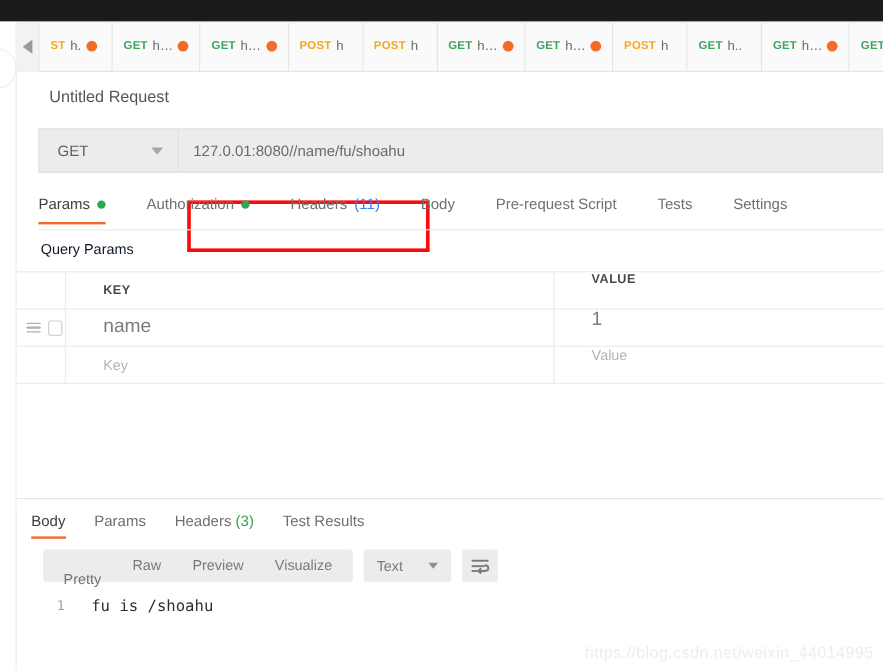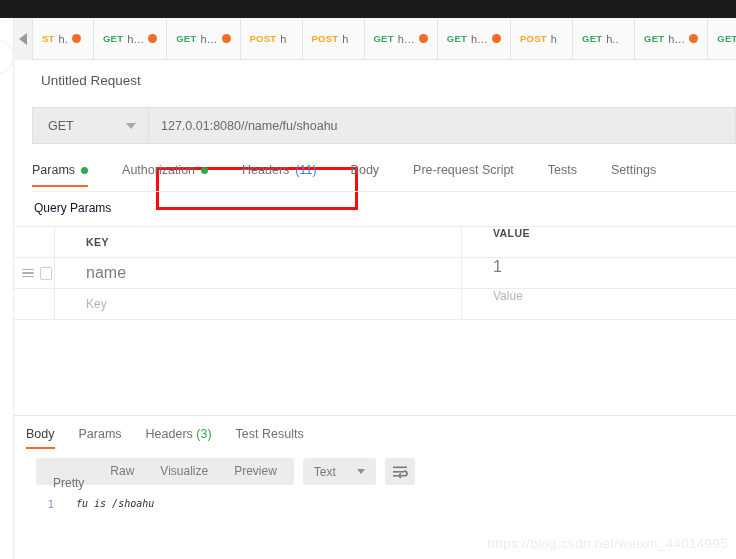--- a/index.html
+++ b/index.html
@@ -214,21 +214,21 @@
   }
   .code-line { display: flex; align-items: flex-start; }
   .ln {
     width: 26px; text-align: right;
     font-family: "DejaVu Sans Mono", monospace;
     font-size: 11px; color: #8aa0c8;
   }
   .ctext {
     padding-left: 22px;
     font-family: "DejaVu Sans Mono", monospace;
-    font-size: 10px; color: #2f2f2f; white-space: pre; font-style: italic;
+    font-size: 13px; color: #2f2f2f; white-space: pre;
   }
 
   .watermark {
     position: absolute; right: 8px; bottom: 8px;
     font-size: 13.5px; color: #ededed; letter-spacing: .3px;
     user-select: none;
   }
 </style>
 </head>
 <body>
@@ -391,22 +391,22 @@
         <div class="restab active"><span>Body</span></div>
         <div class="restab"><span>Params</span></div>
         <div class="restab"><span>Headers</span><span class="cnt"> (3)</span></div>
         <div class="restab"><span>Test Results</span></div>
       </div>
 
     <div class="view-row">
       <div class="seg" id="view-modes-host">
           <span class="on">Pretty</span>
           <span class="">Raw</span>
+          <span class="">Preview</span>
           <span class="">Visualize</span>
-          <span class="">Preview</span>
         </div>
       <div class="fmt">
         <span>Text</span>
         <span class="caret"></span>
       </div>
       <div class="wrapbtn">
         <svg width="16" height="14" viewBox="0 0 16 14">
           <rect x="1" y="1.5" width="14" height="1.6" fill="#7a7a7a"></rect>
           <rect x="1" y="6" width="11" height="1.6" fill="#7a7a7a"></rect>
           <path d="M12 6 q3 0 3 2.4 q0 2.4 -3 2.4 h-5" stroke="#7a7a7a" stroke-width="1.6" fill="none"></path>

